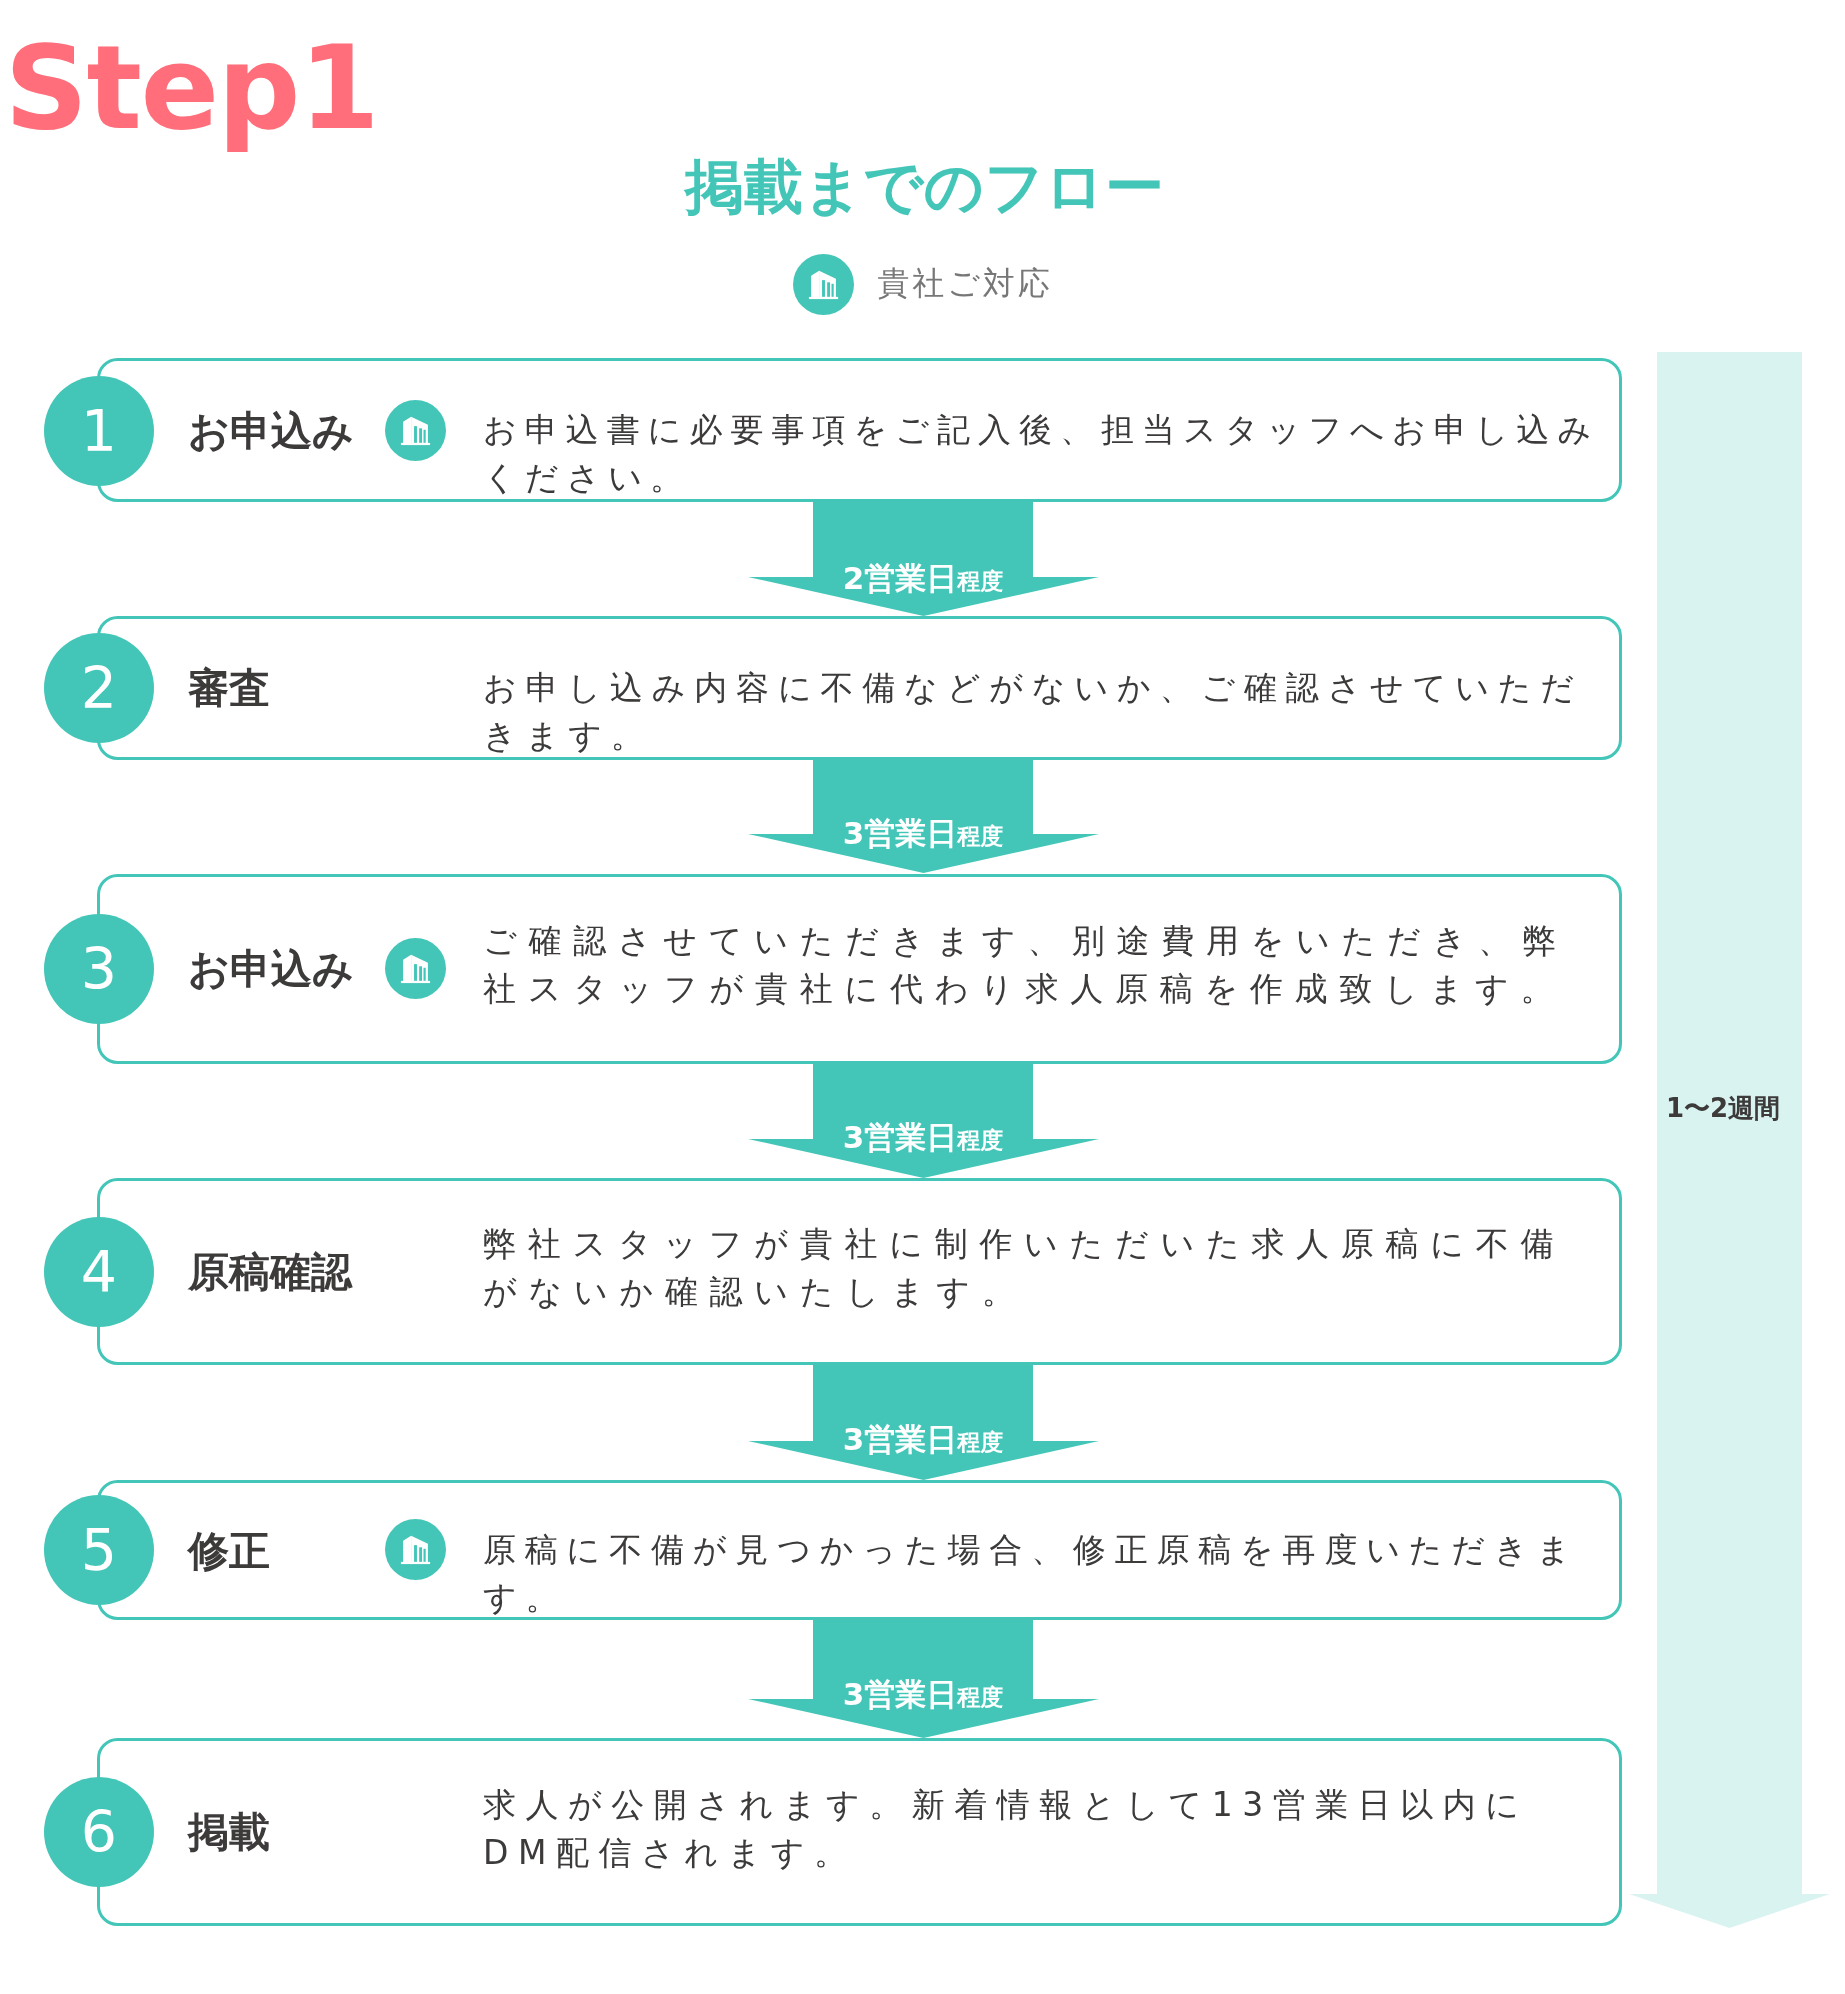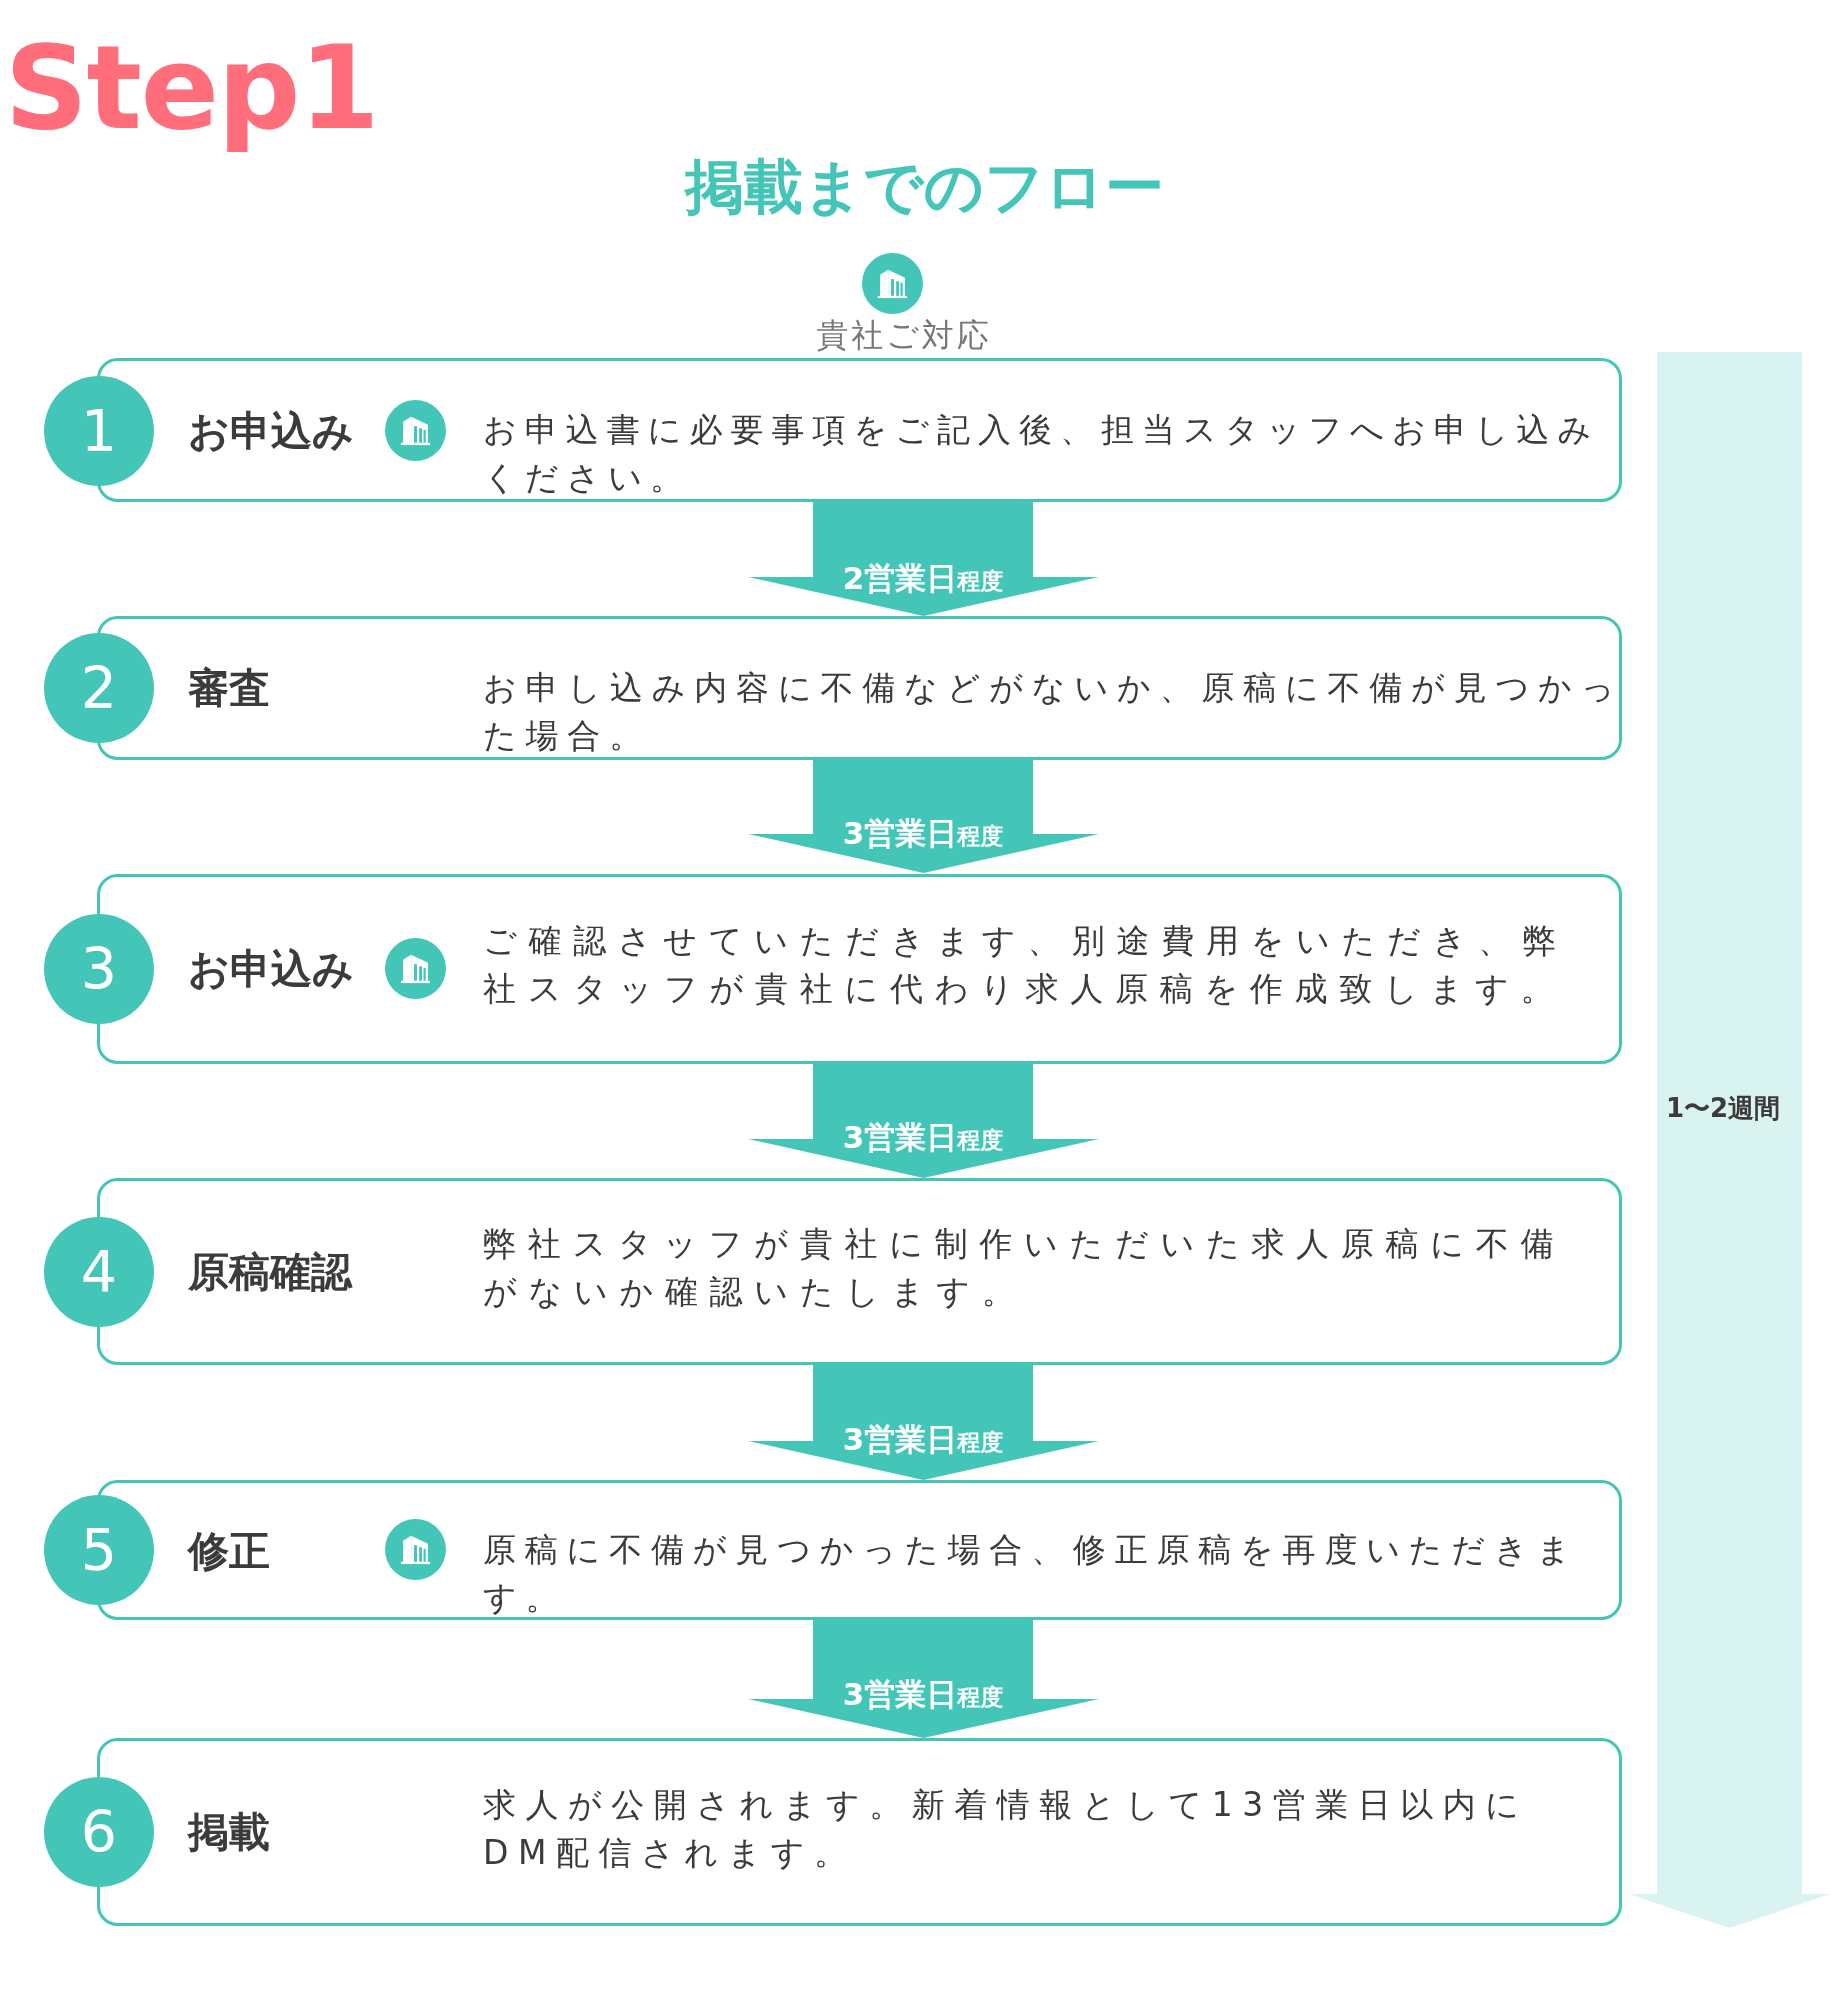--- a/index.html
+++ b/index.html
@@ -4,21 +4,21 @@
 <style>
   html, body { margin:0; padding:0; background:#ffffff; }
   body { width:1846px; height:1995px; position:relative; overflow:hidden;
          font-family:"DejaVu Sans", "Liberation Sans", sans-serif; color:#3d3a3a; }
   .abs { position:absolute; }
   .step-label { left:4.4px; top:14.6px; font-family:"DejaVu Sans", sans-serif; font-weight:bold;
                 font-size:116px; line-height:146px; color:#ff6e7a; letter-spacing:-1.5px; }
   .flow-title { left:0; width:1846px; top:150px; text-align:center; padding-left:0;
                 font-size:59px; font-weight:bold; color:#43c6b8; line-height:73px; }
   .flow-title span { display:inline-block; margin-left:2.9px; }
-  .legend { top:253px; left:793px; height:62px; display:flex; align-items:center;flex-direction:column; }
+  .legend { top:253px; left:793px; height:62px; display:flex; align-items:center; }
   .legend-text { margin-left:23.4px; font-size:32px; color:#777777; letter-spacing:2.9px; }
   .bicon { width:61px; height:61px; border-radius:50%; background:#43c6b8; display:inline-flex;
            align-items:center; justify-content:center; flex:none; }
   .bicon svg { width:35px; height:35px; display:block; }
   .box { left:97px; width:1525px; box-sizing:border-box; border:3.7px solid #43c6b8;
          border-radius:20.5px; background:#fff; }
   .num { left:44px; width:110px; height:110px; border-radius:50%; background:#43c6b8;
          color:#ffffff; font-size:57px; line-height:110px; text-align:center; }
   .row-title { left:188px; font-size:41px; font-weight:bold; color:#3d3a3a; white-space:nowrap; }
   .row-icon { left:385px; }
@@ -77,21 +77,21 @@
 
 <div class="abs arrow" style="top:502px;height:114px;">
   <div class="shaft" style="height:76px;"></div>
   <div class="head" style="top:75px;"></div>
   <div class="label" style="top:20px;"><span>2営業日</span><small>程度</small></div>
 </div>
 
 <div class="abs box" style="top:616px;height:144px;"></div>
 <div class="abs num" style="top:633px;">2</div>
 <div class="abs row-title" style="top:660px;line-height:56px;">審査</div>
-<div class="abs row-desc" style="top:664px;width:1142px;letter-spacing:8.8px;">お申し込み内容に不備などがないか、原稿に不備が見つかった場合。</div>
+<div class="abs row-desc" style="top:664px;width:1142px;letter-spacing:8.8px;">お申し込み内容に不備などがないか、ご確認させていただきます。</div>
 
 <div class="abs arrow" style="top:759px;height:114px;">
   <div class="shaft" style="height:76px;"></div>
   <div class="head" style="top:75px;"></div>
   <div class="label" style="top:18.3px;"><span>3営業日</span><small>程度</small></div>
 </div>
 
 <div class="abs box" style="top:874px;height:190px;"></div>
 <div class="abs num" style="top:914px;">3</div>
 <div class="abs row-title" style="top:941px;line-height:56px;">お申込み</div>

